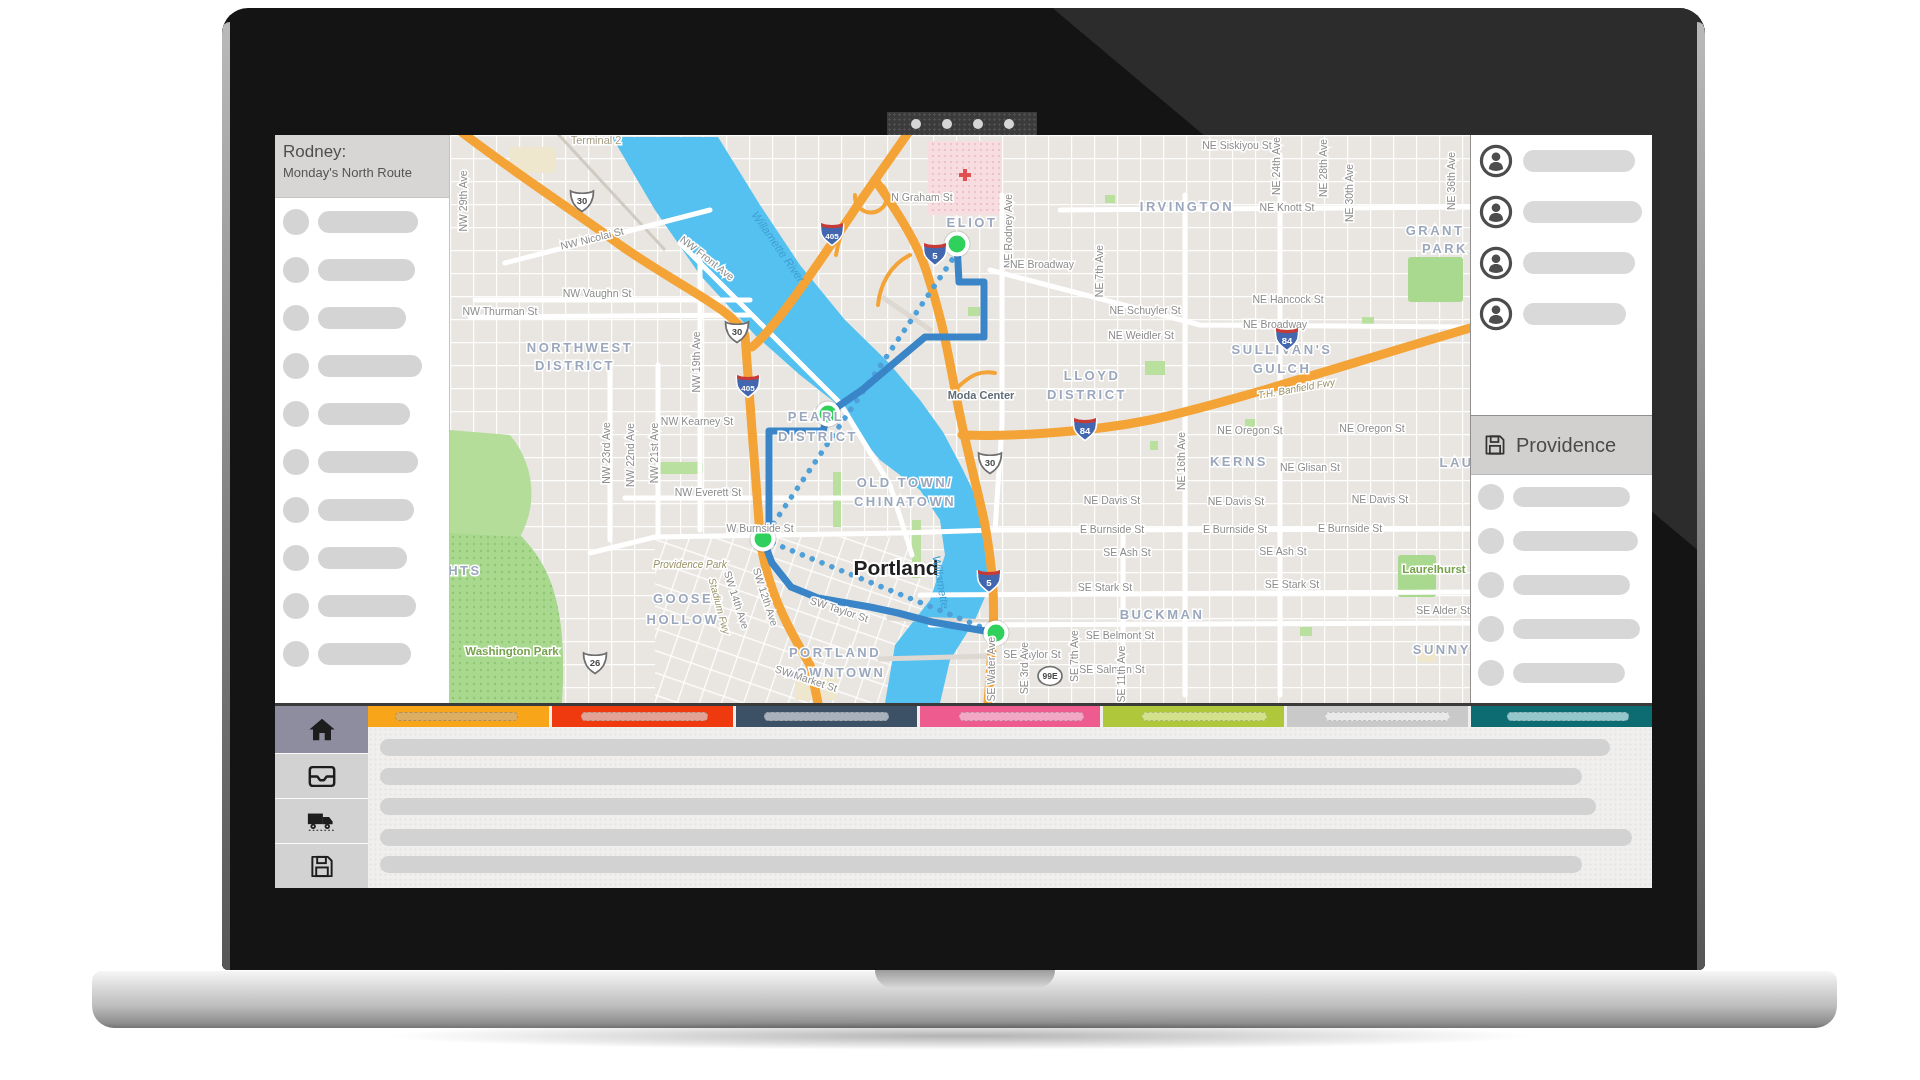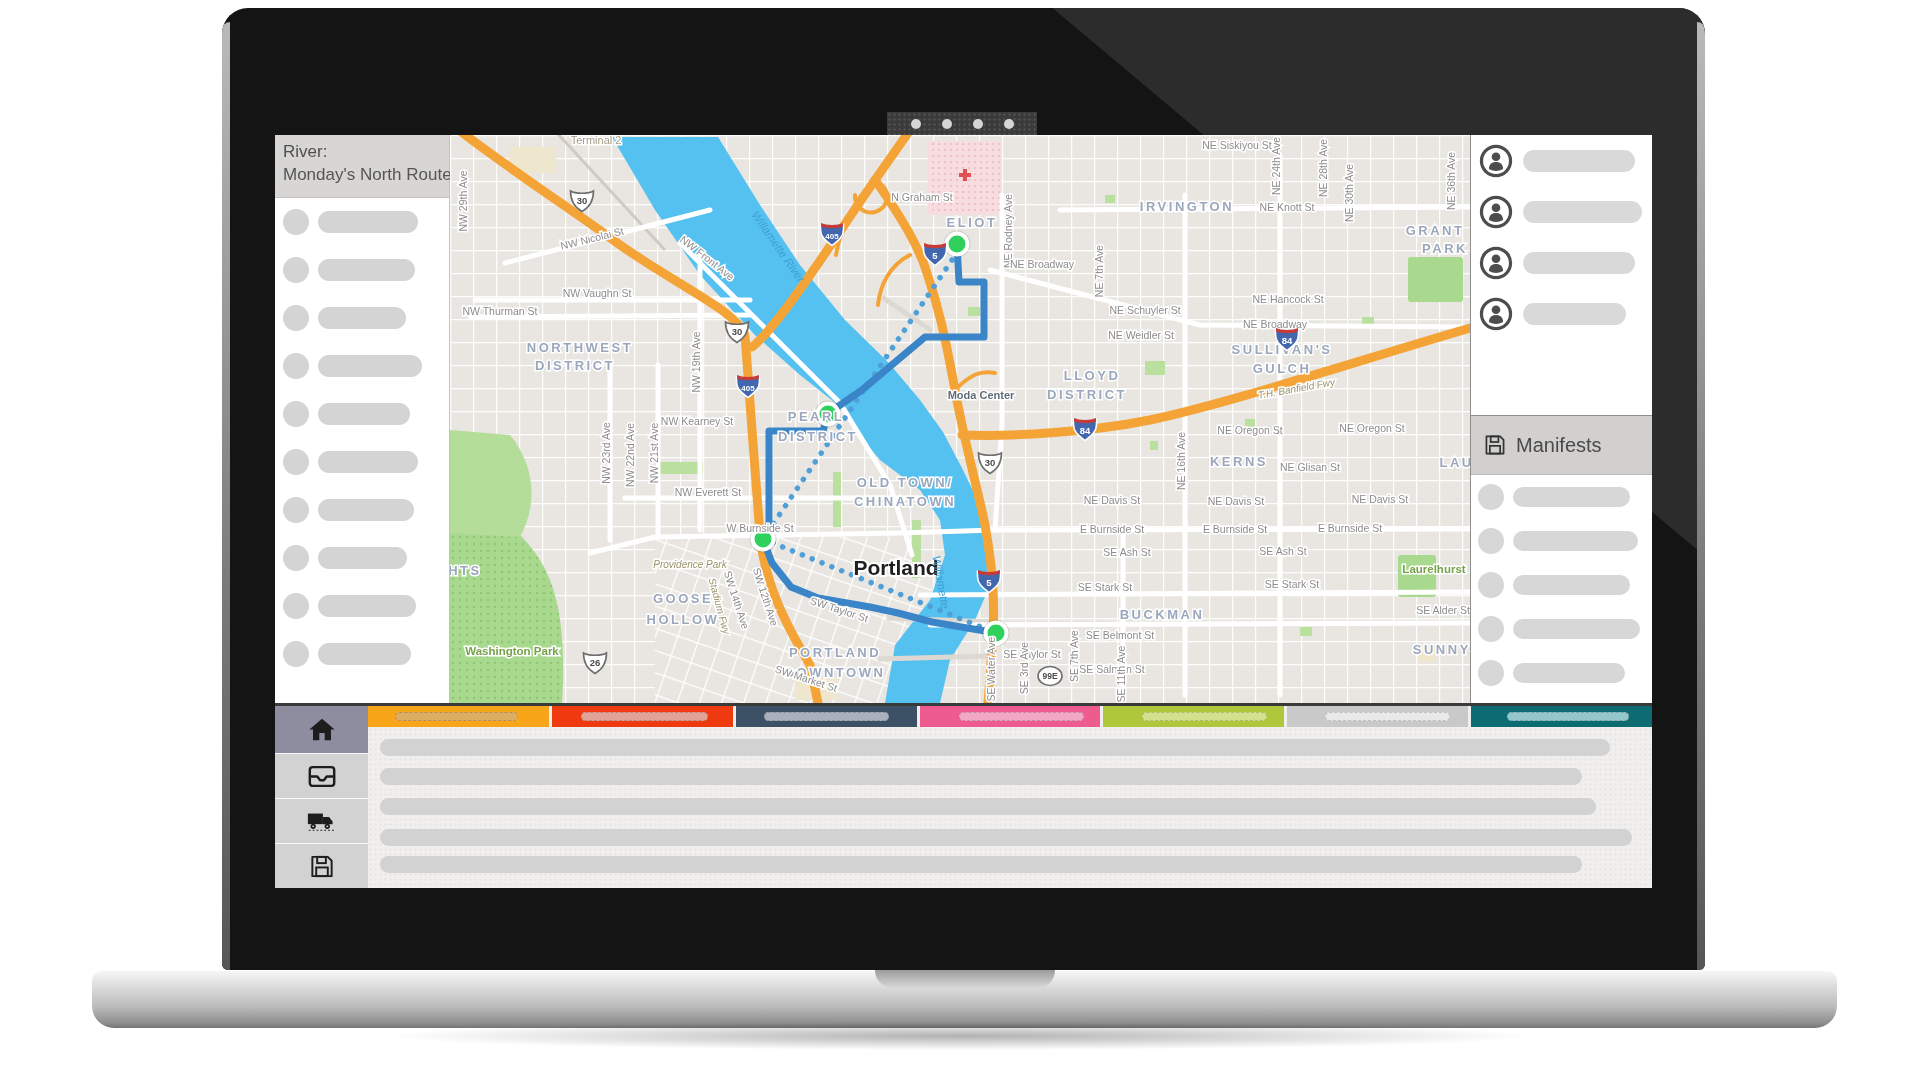--- a/index.html
+++ b/index.html
@@ -29,21 +29,21 @@
 
   
   .app{position:absolute;left:53px;top:127px;width:1377px;height:753px;background:#fff;}
 
   
   .sb-left{position:absolute;left:0;top:0;width:175px;height:568px;background:#fff;
     border-right:1px solid #c2c2c2;box-sizing:border-box;}
   .sb-left .hdr{height:63px;background:#d8d6d4;padding:7px 8px 0 8px;box-sizing:border-box;
     border-bottom:1px solid #c6c4c2;}
   .sb-left .hdr .t1{font-size:17px;color:#4f4f4f;}
-  .sb-left .hdr .t2{font-size:17px;color:#555;margin-top:3px;white-space:nowrap;}
+  .sb-left .hdr .t2{font-size:13px;color:#555;margin-top:3px;white-space:nowrap;}
   .ph-row{display:flex;align-items:center;height:48px;padding-left:8px;}
   .ph-circle{width:26px;height:26px;border-radius:50%;background:#d4d4d4;flex:none;}
   .ph-bar{height:22px;border-radius:11px;background:#d4d4d4;margin-left:9px;}
 
   
   .map-wrap{position:absolute;left:175px;top:0;width:1020px;height:568px;overflow:hidden;background:#e9e6e1;}
 
   
   .sb-right{position:absolute;left:1195px;top:0;width:182px;height:568px;background:#fff;
     border-left:1px solid #8f8f8f;box-sizing:border-box;}
@@ -99,21 +99,21 @@
         <span class="dot"></span>
         <span class="dot"></span>
         <span class="dot"></span>
         <span class="dot"></span>
       </div>
 
     <div class="app">
 
       <div class="sb-left">
         <div class="hdr">
-          <div class="t1">River:</div>
+          <div class="t1">Rodney:</div>
           <div class="t2">Monday's North Route</div>
         </div>
         <div id="route-list">
             <div class="ph-row">
               <div class="ph-circle"></div>
               <div class="ph-bar" style="width: 100px;"></div>
             </div>
             <div class="ph-row">
               <div class="ph-circle"></div>
               <div class="ph-bar" style="width: 97px;"></div>
@@ -440,21 +440,21 @@
               <div class="bar" style="width: 103px;"></div>
             </div>
           </div>
 
         <div class="panel-hdr manifests" style="position:absolute;left:0;right:0;top:280px;">
           <svg class="icn" width="24" height="26" viewBox="0 0 28 28">
             <path d="M4,4 H20 L24,8 V24 H4 Z" fill="none" stroke="#333" stroke-width="2" stroke-linejoin="round"></path>
             <rect x="9" y="4" width="9" height="6.5" fill="none" stroke="#333" stroke-width="2"></rect>
             <rect x="8" y="15" width="12" height="9" fill="none" stroke="#333" stroke-width="2"></rect>
           </svg>
-          <span class="lbl">Manifests</span>
+          <span class="lbl">Providence</span>
         </div>
         <div id="manifests-list" style="position:absolute;left:0;right:0;top:340px;">
             <div class="man-row">
               <div class="circle"></div>
               <div class="bar" style="width: 117px;"></div>
             </div>
             <div class="man-row">
               <div class="circle"></div>
               <div class="bar" style="width: 125px;"></div>
             </div>

